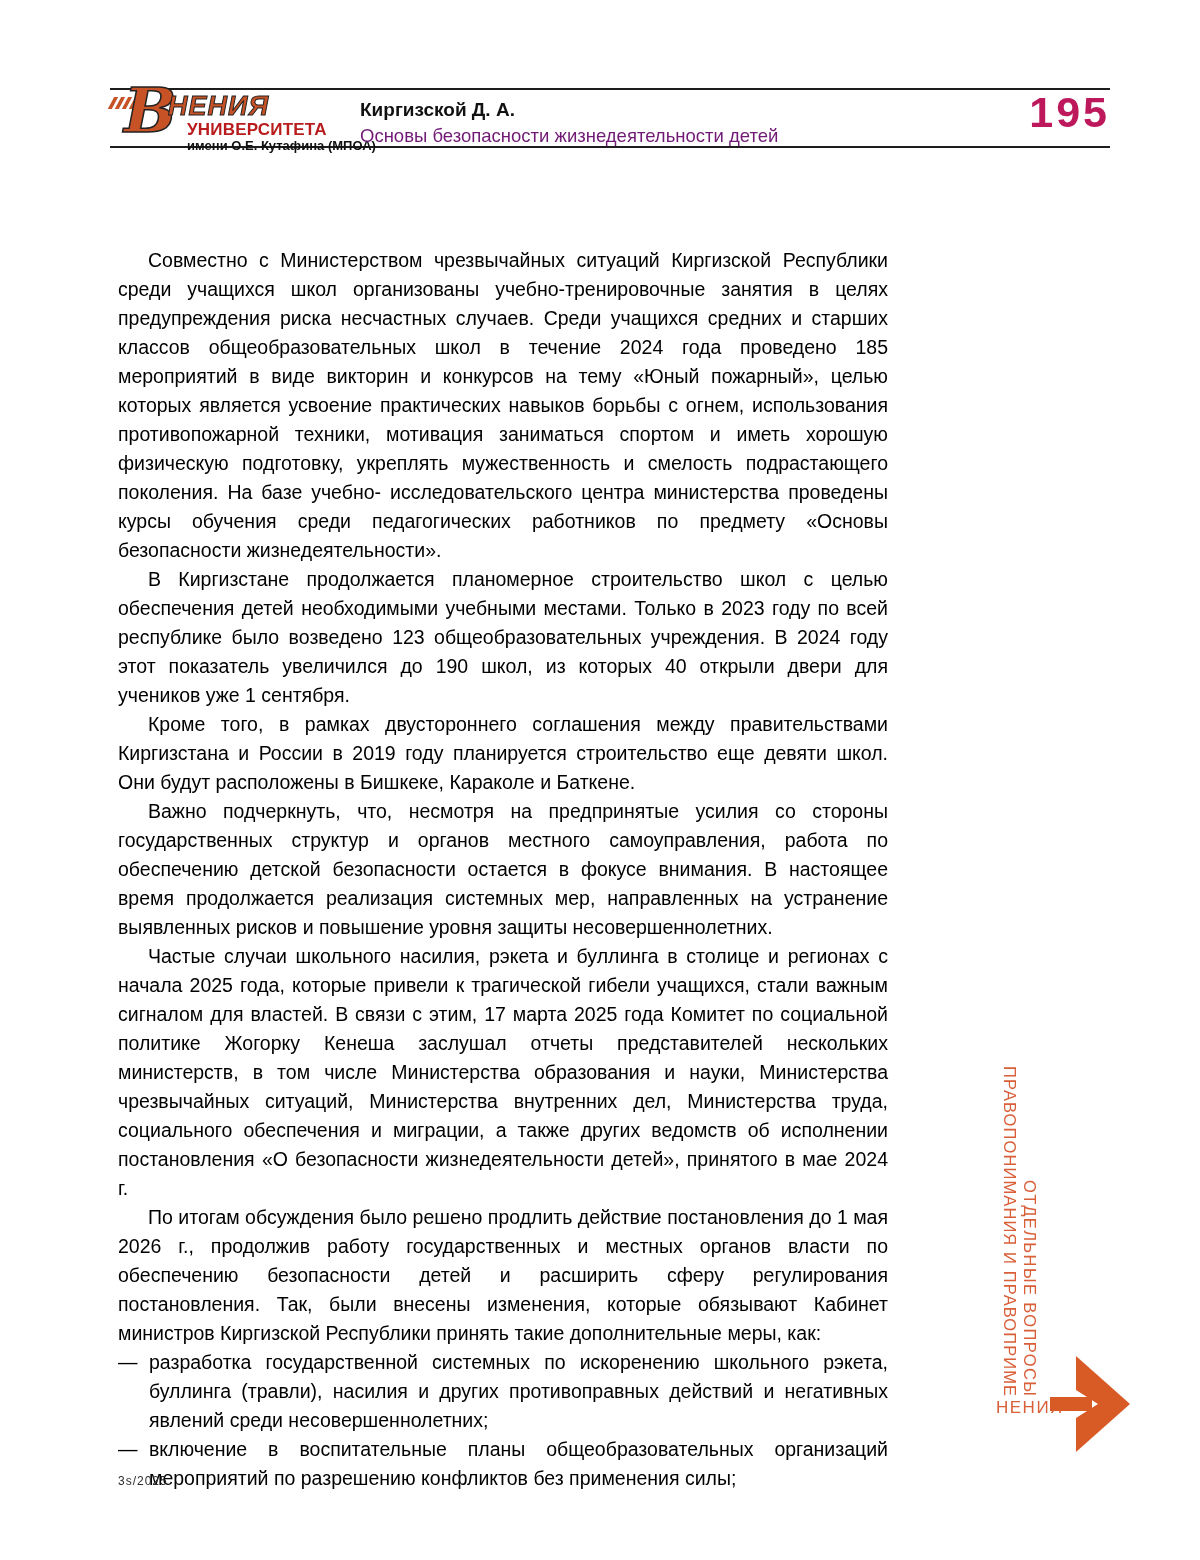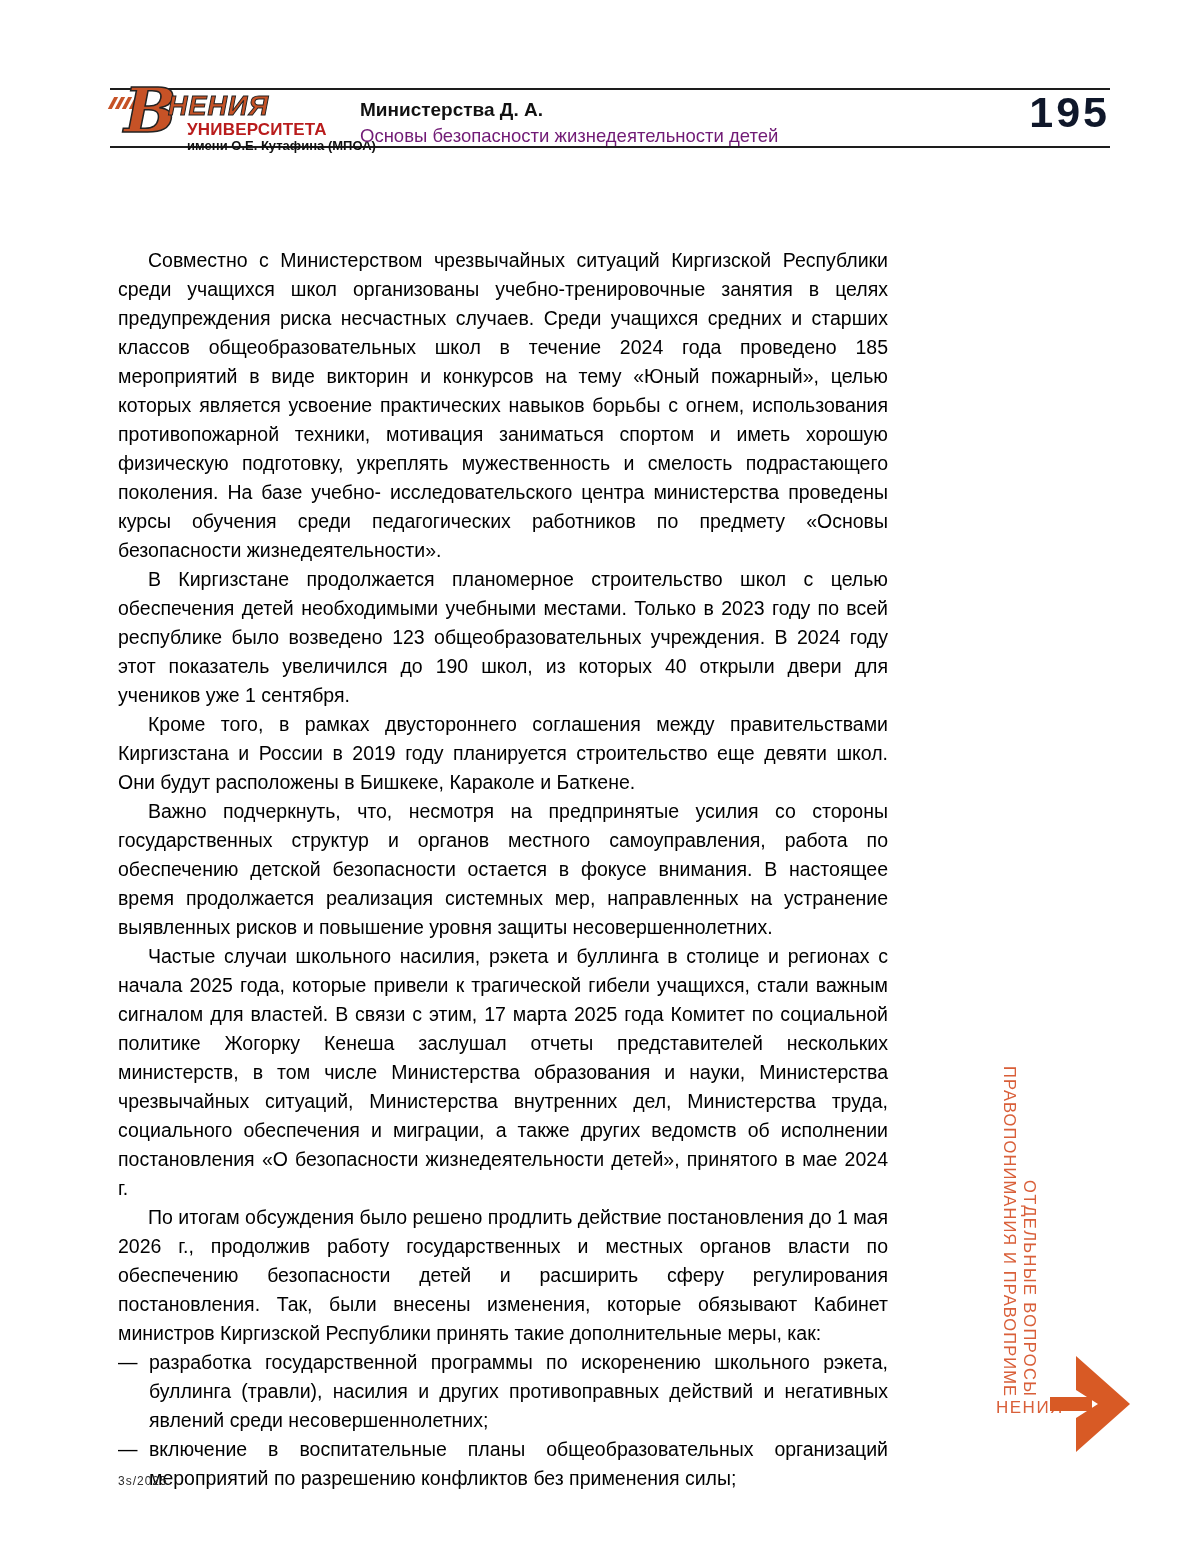--- a/index.html
+++ b/index.html
@@ -19,21 +19,21 @@
   .logo-estnik{position:absolute;left:58px;top:1px;font-style:italic;font-weight:bold;font-size:27px;
           letter-spacing:1px;color:#c65226;-webkit-text-stroke:1px #222;white-space:nowrap;}
   .logo-univ{position:absolute;left:77px;top:30px;font-weight:bold;font-size:17px;letter-spacing:0.2px;
           color:#b91c1c;white-space:nowrap;}
   .logo-imeni{position:absolute;left:77px;top:48px;font-weight:bold;font-size:13px;color:#111;white-space:nowrap;}
 
   .head-meta{position:absolute;left:360px;top:99px;}
   .author{font-weight:bold;font-size:19px;color:#111;}
   .article-title{font-size:18.5px;margin-top:4px;color:#701a75;}
   .page-number{position:absolute;right:90px;top:88px;font-size:43px;font-weight:bold;
-          letter-spacing:3px;color:#0f172a;}
+          letter-spacing:3px;color:#be185d;}
 
   
   .article-body{position:absolute;left:118px;top:246px;width:770px;font-size:19.5px;
           line-height:29px;text-align:justify;hyphens:auto;-webkit-hyphens:auto;}
   .article-body p{margin:0;text-indent:30px;}
   .article-body p.continuation{text-indent:0;}
   .list-item{display:flex;margin:0;}
   .list-item .dash{flex:0 0 31px;}
   .list-item .li-text{flex:1;text-align:justify;hyphens:auto;-webkit-hyphens:auto;}
 
@@ -64,35 +64,35 @@
         <i></i>
         <i></i>
     </span>
     <span class="logo-v">В</span>
     <span class="logo-estnik">НЕНИЯ</span>
     <span class="logo-univ">УНИВЕРСИТЕТА</span>
     <span class="logo-imeni">имени О.Е. Кутафина (МПОА)</span>
   </div>
 
   <div class="head-meta">
-    <div class="author">Министерства Д. А.</div>
+    <div class="author">Киргизской Д. А.</div>
     <div class="article-title">Основы безопасности жизнедеятельности детей</div>
   </div>
   <div class="page-number">195</div>
 
   <main class="article-body" lang="ru">
     <p>Совместно с Министерством чрезвычайных ситуаций Киргизской Республики среди учащихся школ организованы учебно-тренировочные занятия в целях предупреждения риска несчастных случаев. Среди учащихся средних и старших классов общеобразовательных школ в течение 2024 года проведено 185 мероприятий в виде викторин и конкурсов на тему «Юный пожарный», целью которых является усвоение практических навыков борьбы с огнем, использования противопожарной техники, мотивация заниматься спортом и иметь хорошую физическую подготовку, укреплять мужественность и смелость подрастающего поколения. На базе учебно- исследовательского центра министерства проведены курсы обучения среди педагогических работников по предмету «Основы безопасности жизнедеятельности».</p>
     <p>В Киргизстане продолжается планомерное строительство школ с целью обеспечения детей необходимыми учебными местами. Только в 2023 году по всей республике было возведено 123 общеобразовательных учреждения. В 2024 году этот показатель увеличился до 190 школ, из которых 40 открыли двери для учеников уже 1 сентября.</p>
     <p>Кроме того, в рамках двустороннего соглашения между правительствами Киргизстана и России в 2019 году планируется строительство еще девяти школ. Они будут расположены в Бишкеке, Караколе и Баткене.</p>
     <p>Важно подчеркнуть, что, несмотря на предпринятые усилия со стороны государственных структур и органов местного самоуправления, работа по обеспечению детской безопасности остается в фокусе внимания. В настоящее время продолжается реализация системных мер, направленных на устранение выявленных рисков и повышение уровня защиты несовершеннолетних.</p>
     <p>Частые случаи школьного насилия, рэкета и буллинга в столице и регионах с начала 2025 года, которые привели к трагической гибели учащихся, стали важным сигналом для властей. В связи с этим, 17 марта 2025 года Комитет по социальной политике Жогорку Кенеша заслушал отчеты представителей нескольких министерств, в том числе Министерства образования и науки, Министерства чрезвычайных ситуаций, Министерства внутренних дел, Министерства труда, социального обеспечения и миграции, а также других ведомств об исполнении постановления «О безопасности жизнедеятельности детей», принятого в мае 2024 г.</p>
     <p>По итогам обсуждения было решено продлить действие постановления до 1 мая 2026 г., продолжив работу государственных и местных органов власти по обеспечению безопасности детей и расширить сферу регулирования постановления. Так, были внесены изменения, которые обязывают Кабинет министров Киргизской Республики принять такие дополнительные меры, как:</p>
     <div class="list-item">
       <span class="dash">—</span>
-      <span class="li-text">разработка государственной программы по искоренению школьного рэкета, буллинга (травли), насилия и других противоправных действий и негативных явлений среди несовершеннолетних;</span>
+      <span class="li-text">разработка государственной системных по искоренению школьного рэкета, буллинга (травли), насилия и других противоправных действий и негативных явлений среди несовершеннолетних;</span>
     </div>
     <div class="list-item">
       <span class="dash">—</span>
       <span class="li-text">включение в воспитательные планы общеобразовательных организаций мероприятий по разрешению конфликтов без применения силы;</span>
     </div>
   </main>
 
   <div class="rubric-line1">ОТДЕЛЬНЫЕ ВОПРОСЫ</div>
   <div class="rubric-line2">ПРАВОПОНИМАНИЯ И ПРАВОПРИМЕ</div>
   <div class="rubric-line3">НЕНИЯ</div>

